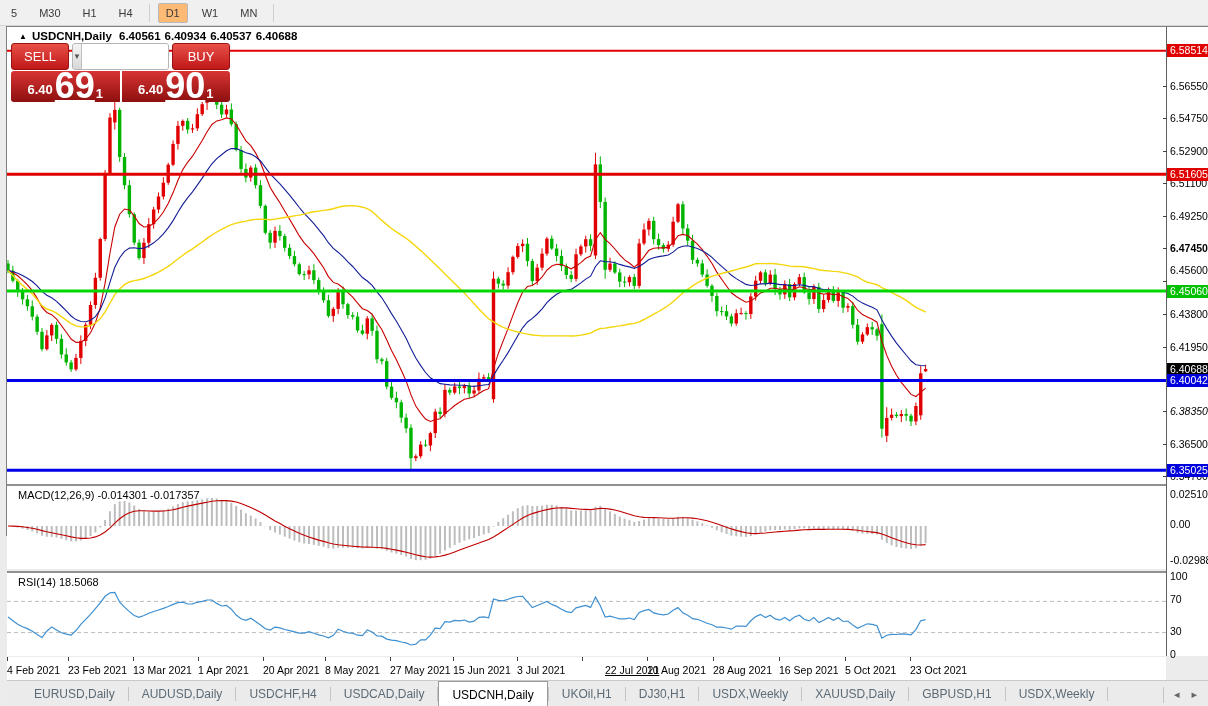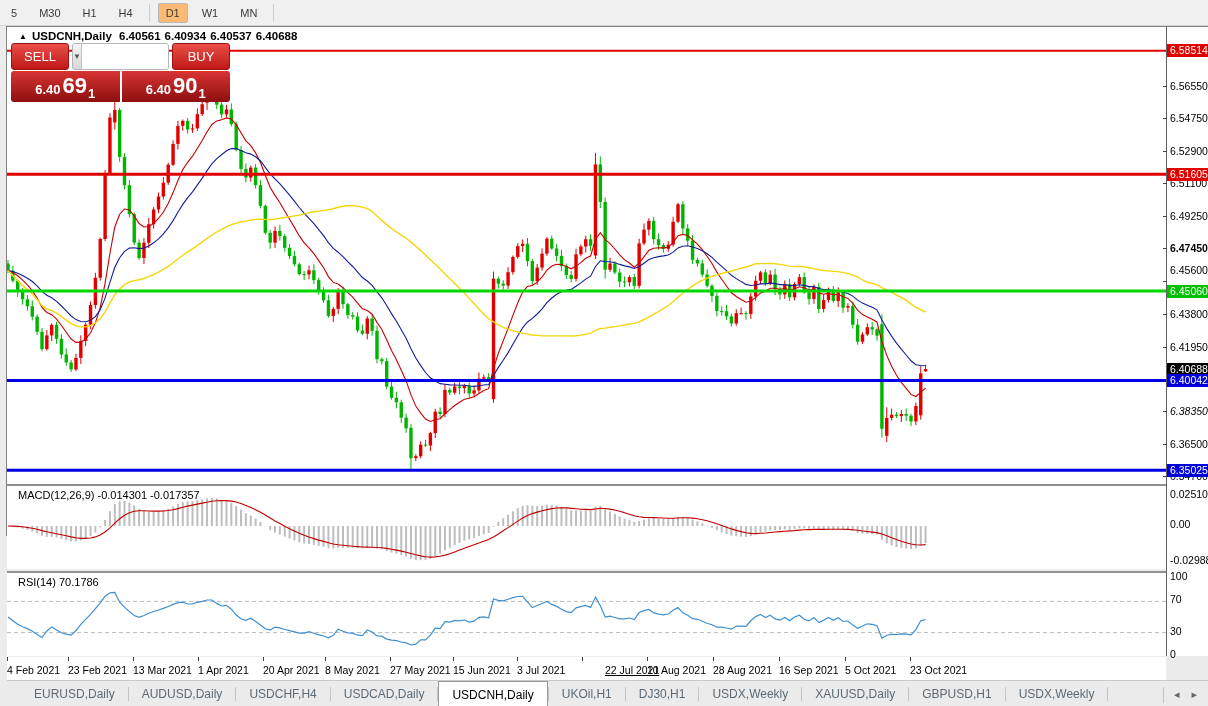--- a/index.html
+++ b/index.html
@@ -47,21 +47,21 @@
                     background:linear-gradient(#f4f4f4,#d8d8d8); }
   .tw-spin input { flex:1; border:none; outline:none; text-align:right; font-size:14px; padding-right:6px;
                    font-family:"Liberation Sans",sans-serif; color:#000; background:#fff;
                    border-left:1px solid #c0c0c0; border-right:1px solid #c0c0c0;}
   .tw-row2 { display:flex; height:31px; margin-top:1px; border-radius:3px; overflow:hidden;
              background:linear-gradient(#d83434,#8e0f0f); }
   .tw-price { flex:1; position:relative; color:#fff; display:flex; align-items:flex-end;
               justify-content:center; padding-bottom:2px; }
   .tw-price.left { border-right:2px solid #fff; }
   .tw-small { font-size:13px; font-weight:bold; margin-right:2px; line-height:20px; }
-  .tw-big { font-size:22px; font-weight:bold; line-height:28px; }
+  .tw-big { font-size:36px; font-weight:bold; line-height:28px;text-decoration:underline; }
   .tw-sup { font-size:13px; font-weight:bold; vertical-align:top; line-height:12px; margin-left:1px; }
 
   
   .date-axis { position:absolute; left:0; top:630px; width:1159px; height:23px; background:#fff; }
   .date-axis .dtick { position:absolute; top:0; width:1px; height:4px; background:#404040; }
   .date-axis .dlabel { position:absolute; top:7px; font-size:10.5px; color:#000; white-space:nowrap; }
 
   
   .tab-bar { position:absolute; left:0; top:653px; width:1202px; height:27px; background:#ebebeb;
              border-top:1px solid #c9c9c9; display:flex; align-items:stretch; padding-left:14px; }
@@ -713,21 +713,21 @@
     </div>
 
     <div class="pane" id="pane-rsi">
       <svg id="svg-rsi" width="1159" height="83">
           <line x1="0" y1="28.4" x2="1159" y2="28.4" stroke="#bbbbbb" stroke-width="1" stroke-dasharray="4 3"></line>
           <line x1="0" y1="59.599999999999994" x2="1159" y2="59.599999999999994" stroke="#bbbbbb" stroke-width="1" stroke-dasharray="4 3"></line>
           <path d="M1.0 44.0L5.9 47.8L10.7 51.2L15.6 53.7L20.4 55.6L25.3 58.3L30.1 61.5L35.0 64.5L39.8 58.2L44.7 53.9L49.6 56.9L54.4 59.8L59.3 61.1L64.1 62.2L69.0 57.5L73.8 51.3L78.7 46.4L83.5 41.3L88.4 35.7L93.2 29.8L98.1 23.3L103.0 19.8L107.8 19.4L112.7 29.2L117.5 34.1L122.4 38.6L127.2 42.5L132.1 44.4L136.9 42.5L141.8 40.2L146.7 38.5L151.5 37.0L156.4 35.4L161.2 33.5L166.1 31.4L170.9 29.7L175.8 29.2L180.6 31.0L185.5 30.9L190.3 29.3L195.2 28.3L200.1 27.0L204.9 27.0L209.8 30.4L214.6 33.0L219.5 32.3L224.3 36.2L229.2 42.1L234.0 45.8L238.9 47.4L243.8 45.2L248.6 48.5L253.5 52.0L258.3 55.8L263.2 57.0L268.0 54.1L272.9 54.9L277.7 56.5L282.6 57.7L287.4 58.8L292.3 60.1L297.2 60.1L302.0 58.7L306.9 60.2L311.7 61.8L316.6 63.0L321.4 64.9L326.3 62.3L331.1 56.2L336.0 58.3L340.9 59.9L345.7 60.1L350.6 62.2L355.4 62.6L360.3 56.9L365.1 59.0L370.0 62.9L374.8 63.2L379.7 66.1L384.5 67.1L389.4 67.6L394.3 69.0L399.1 69.9L404.0 72.0L408.8 71.2L413.7 66.8L418.5 66.9L423.4 62.2L428.2 55.1L433.1 55.5L438.0 48.6L442.8 49.1L447.7 47.4L452.5 47.8L457.4 47.0L462.2 49.1L467.1 48.1L471.9 44.3L476.8 43.9L481.6 44.9L486.5 26.0L491.4 27.4L496.2 27.9L501.1 26.3L505.9 24.6L510.8 23.5L515.6 23.3L520.5 28.9L525.3 34.6L530.2 32.5L535.1 30.5L539.9 28.5L544.8 31.4L549.6 33.4L554.5 36.3L559.3 38.6L564.2 39.7L569.0 34.9L573.9 33.6L578.7 32.4L583.6 34.4L588.5 24.1L593.3 32.8L598.2 44.0L603.0 43.2L607.9 44.5L612.7 45.8L617.6 45.9L622.4 45.0L627.3 46.5L632.2 39.5L637.0 37.6L641.9 36.4L646.7 39.9L651.6 41.1L656.4 41.8L661.3 41.0L666.1 37.2L671.0 34.6L675.8 39.8L680.7 42.2L685.6 45.7L690.4 46.3L695.3 48.2L700.1 50.2L705.0 51.8L709.8 54.2L714.7 54.2L719.5 55.0L724.4 56.2L729.3 53.1L734.1 53.1L739.0 53.3L743.8 47.8L748.7 43.6L753.5 41.5L758.4 44.5L763.2 42.2L768.1 45.9L772.9 47.2L777.8 44.4L782.7 47.7L787.5 44.0L792.4 42.3L797.2 46.3L802.1 47.9L806.9 44.5L811.8 49.6L816.6 47.2L821.5 44.4L826.4 47.2L831.2 44.8L836.1 48.5L840.9 48.0L845.8 52.1L850.6 55.3L855.5 53.0L860.3 50.8L865.2 51.3L870.0 52.7L874.9 65.2L879.8 62.2L884.6 61.3L889.5 61.5L894.3 60.8L899.2 61.1L904.0 61.8L908.9 56.6L913.7 47.7L918.6 46.7" fill="none" stroke="#3e8fd0" stroke-width="1.2"></path>
         </svg>
       <div class="ind-label">
         <span>RSI(14)</span>
-        <span>70.1786</span>
+        <span>18.5068</span>
       </div>
     </div>
 
     <div class="axis-col" id="axis-col">
         <div class="axis-tick" style="top: 58.8214px;"></div>
         <div class="axis-label" style="top: 52.8214px;">6.56550</div>
         <div class="axis-tick" style="top: 90.9643px;"></div>
         <div class="axis-label" style="top: 84.9643px;">6.54750</div>
         <div class="axis-tick" style="top: 124px;"></div>
         <div class="axis-label" style="top: 118px;">6.52900</div>

